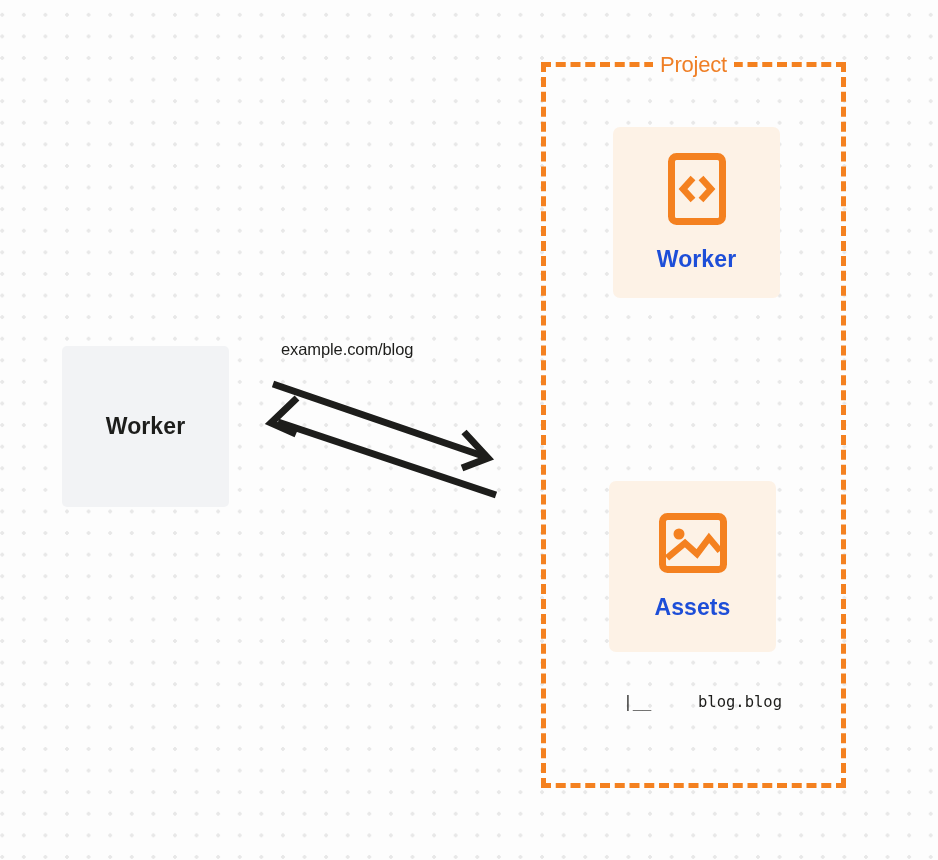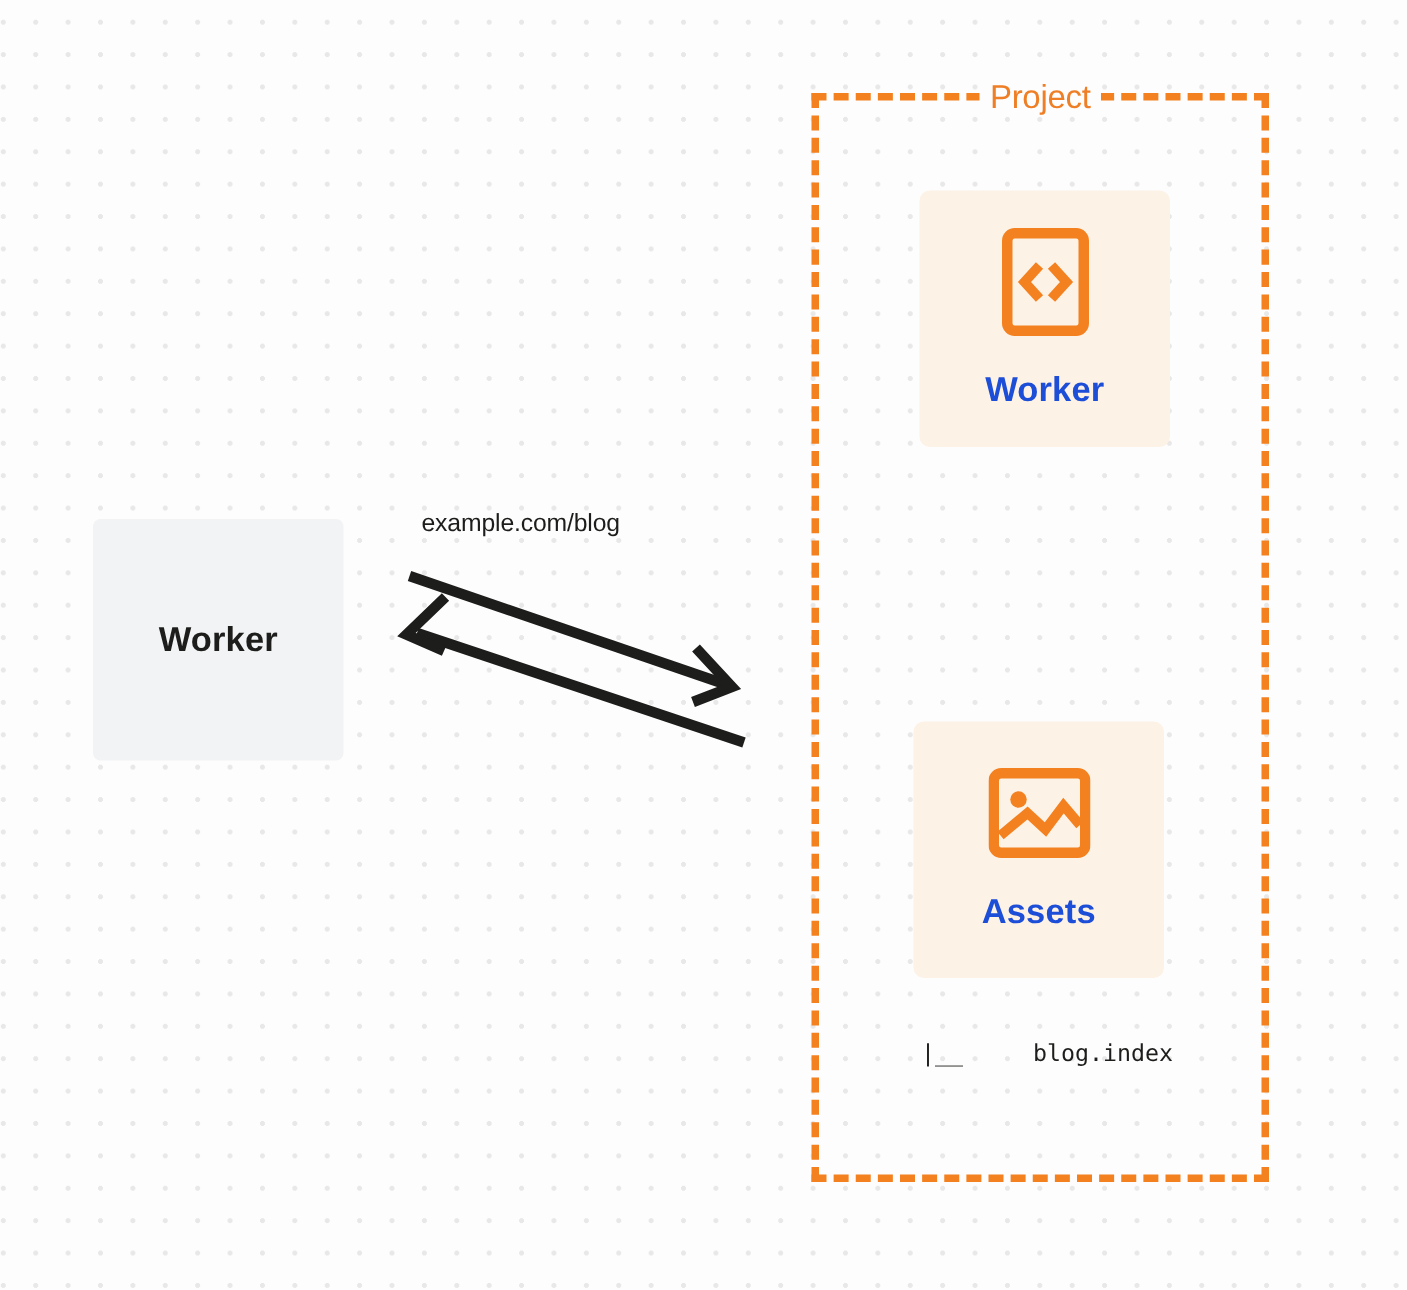--- a/index.html
+++ b/index.html
@@ -186,17 +186,17 @@
       <svg width="68" height="60" viewBox="0 0 68 60" xmlns="http://www.w3.org/2000/svg">
         <rect x="3.5" y="3.5" width="61" height="53" rx="5" ry="5" fill="none" stroke="#f48120" stroke-width="7"></rect>
         <circle cx="20" cy="21" r="5.5" fill="#f48120"></circle>
         <polyline points="8,45 26,30 38,41 50,25 61,38" fill="none" stroke="#f48120" stroke-width="6.5" stroke-linejoin="miter" stroke-linecap="butt"></polyline>
       </svg>
     </span>
     <div class="node-label">Assets</div>
   </div>
 
   <div id="assets-file-tree">
-    <span class="tree-line">|__     blog.index</span>
+    <span class="tree-line">|__     blog.blog</span>
     
   </div>
 
 </div>
 
 </body></html>

